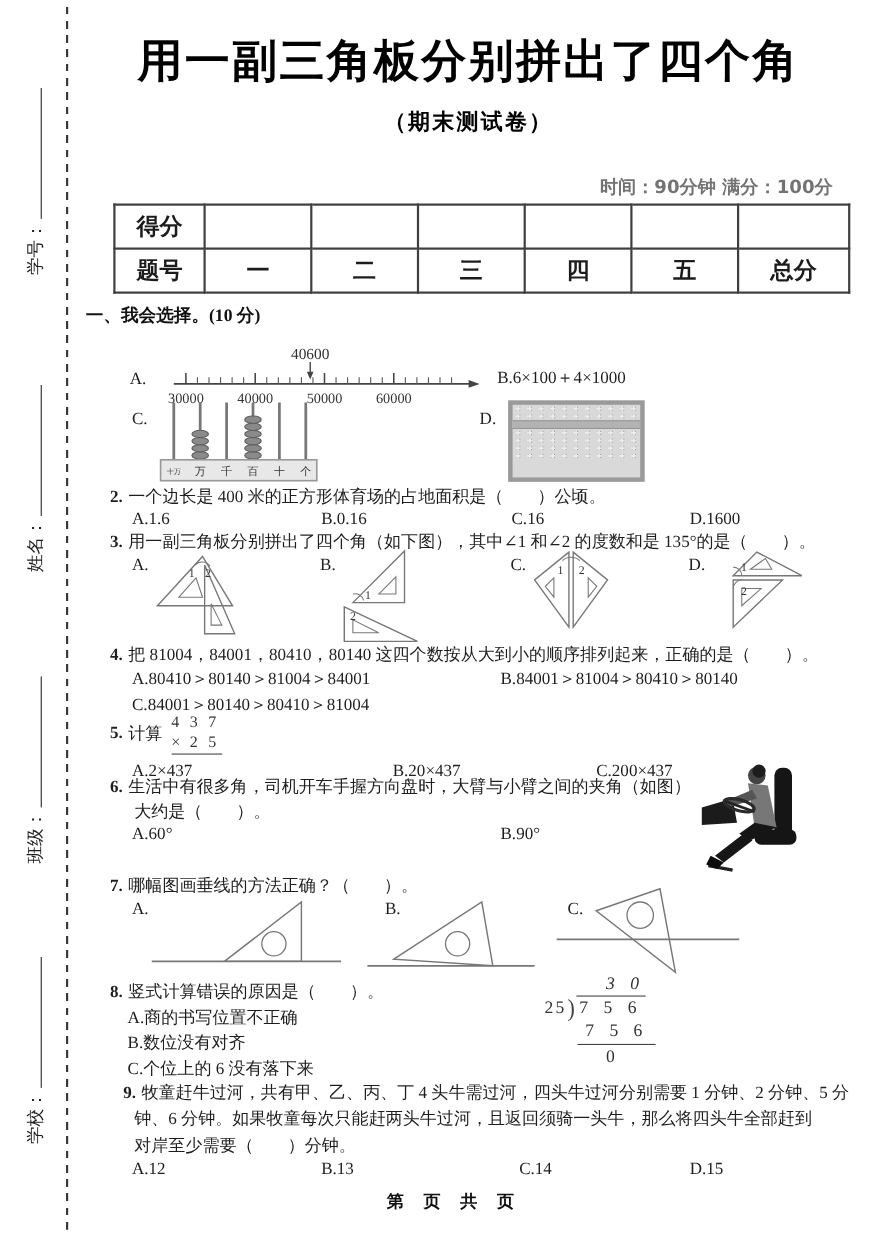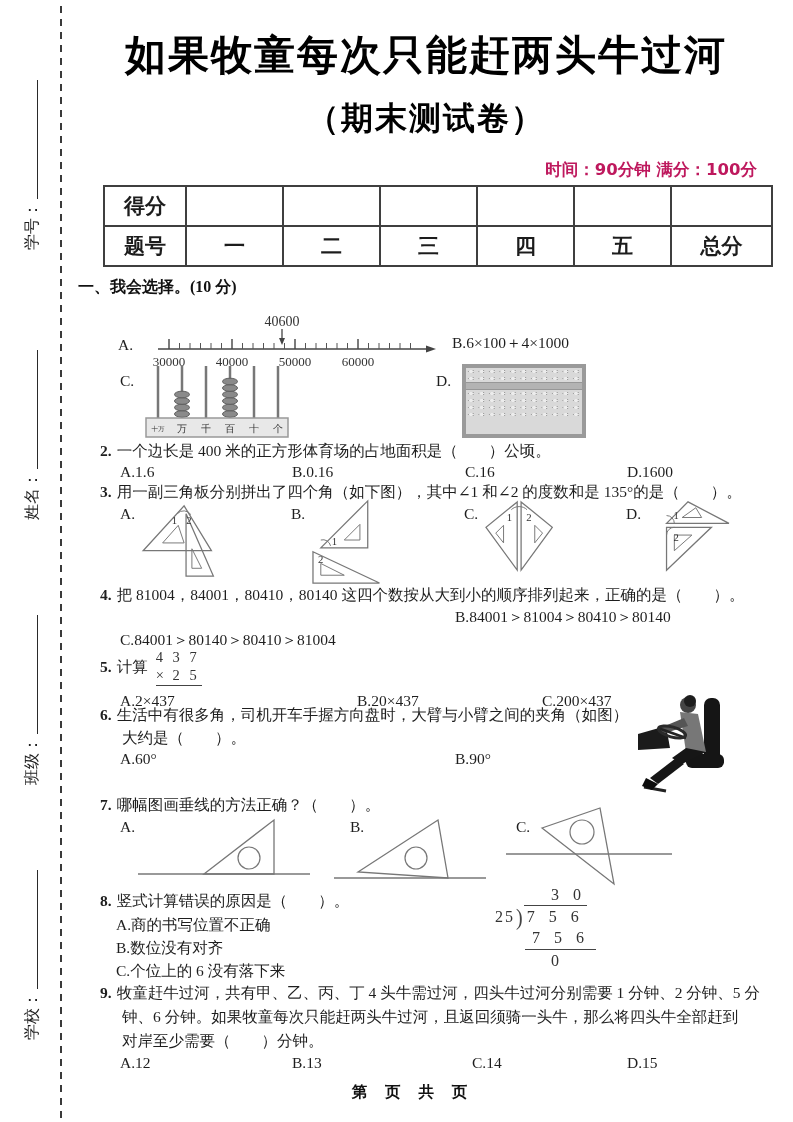--- a/index.html
+++ b/index.html
@@ -10,23 +10,23 @@
   
   .dashed-line{position:absolute;left:60px;top:6px;width:2px;height:1112px;
     background:repeating-linear-gradient(to bottom,#3a3a3a 0 7px,transparent 7px 13px);}
   .side-field{position:absolute;left:-53px;width:170px;height:22px;transform:rotate(-90deg);
     display:flex;align-items:center;font-size:16px;color:#1d1d1d;}
   .side-blank{flex:1;height:11px;border-bottom:1.6px solid #2a2a2a;margin-left:3px;}
 
   
   .title{position:absolute;top:28px;left:70px;width:712px;text-align:center;font-size:41px;
     font-weight:900;letter-spacing:2px;color:#000;}
-  .subtitle{position:absolute;top:97px;left:70px;width:712px;text-align:center;font-size:32px;
+  .subtitle{position:absolute;top:97px;left:70px;width:712px;text-align:center;font-size:20px;
     font-weight:900;letter-spacing:2px;color:#000;}
-  .meta{position:absolute;top:159px;right:36px;font-size:16.5px;font-weight:600;color:#be185d;}
+  .meta{position:absolute;top:159px;right:36px;font-size:16.5px;font-weight:600;color:#737373;}
 
   
   .score-table{position:absolute;left:103px;top:185px;border-collapse:collapse;table-layout:fixed;}
   .score-table td{border:2px solid #3f3f3f;height:38px;text-align:center;vertical-align:middle;
     font-size:21px;font-weight:bold;color:#1c1c1c;padding:0;}
 
   .sec-head{position:absolute;left:78px;top:277px;font-size:16px;font-weight:bold;color:#111;}
 
   .qline{position:absolute;font-size:15.5px;color:#1e1e1e;white-space:nowrap;}
   .qline b{margin-right:5px;}
@@ -54,21 +54,21 @@
   
   .q5row{position:absolute;left:100px;top:648px;display:flex;align-items:center;font-size:15.5px;color:#1e1e1e;white-space:nowrap;}
   .q5row b{margin-right:5px;}
   .mult{display:inline-flex;flex-direction:column;margin:0 8px;font-size:14.5px;line-height:1.25;color:#333;}
   .mult .m1{text-align:right;letter-spacing:3px;padding-right:2px;}
   .mult .m2{display:flex;justify-content:space-between;border-bottom:1.5px solid #444;
     letter-spacing:3px;padding:0 2px 1px 0;}
 
   
   .division{position:absolute;left:495px;top:884px;font-size:16px;line-height:1.32;color:#333;}
-  .dv-quot{padding-left:56px;letter-spacing:5px;}
+  .dv-quot{padding-left:56px;letter-spacing:5px;font-style:italic;}
   .dv-main{display:flex;align-items:flex-end;}
   .dv-divisor{letter-spacing:2px;}
   .dv-bracket{font-size:20px;line-height:1;transform:scaleY(1.12);display:inline-block;margin:0 1px;color:#444;}
   .dv-dividend{border-top:1.5px solid #444;padding:0 3px;letter-spacing:5px;}
   .dv-prod{margin-left:30px;}
   .dv-prod span{display:inline-block;border-bottom:1.5px solid #444;padding:0 7px 1px 7px;letter-spacing:5px;}
   .dv-rem{padding-left:56px;}
 
   .footer{position:absolute;left:85px;top:1082px;width:656px;text-align:center;font-size:15.5px;
     font-weight:bold;letter-spacing:7px;color:#111;}
@@ -89,21 +89,21 @@
   </div>
   <div class="side-field" style="top:689px">
     <span>班级：</span>
     <span class="side-blank"></span>
   </div>
   <div class="side-field" style="top:944px">
     <span>学校：</span>
     <span class="side-blank"></span>
   </div>
 
-  <div class="title sans">如果牧童每次只能赶两头牛过河</div>
+  <div class="title sans">用一副三角板分别拼出了四个角</div>
   <div class="subtitle sans">（期末测试卷）</div>
   <div class="meta sans">时间：90分钟 满分：100分</div>
 
   <table class="score-table">
     <tbody>
         <tr>
       <td>得分</td>
       <td></td>
       <td></td>
       <td></td>
@@ -227,20 +227,21 @@
     <polygon points="36,38 54,38 36,54" fill="none" stroke="#777" stroke-width="1"></polygon>
     <path d="M28,18 a8,8 0 0 1 8,8 M28,38 a8,8 0 0 1 8,-8" fill="none" stroke="#777" stroke-width="1"></path>
     <text class="ang" x="38" y="22" text-anchor="middle">1</text>
     <text class="ang" x="38" y="44" text-anchor="middle">2</text>
   </svg>
 
   <div class="qline" style="left:100px;top:585px">
     <b>4.</b><span>把 81004，84001，80410，80140 这四个数按从大到小的顺序排列起来，正确的是（　　）。</span>
   </div>
   <div class="opt-row" style="top:607px">
+    <span class="opt" style="left:16px">A.80410＞80140＞81004＞84001</span>
     <span class="opt" style="left:351px">B.84001＞81004＞80410＞80140</span>
   </div>
   <div class="opt-row" style="top:630px">
     <span class="opt" style="left:16px">C.84001＞80140＞80410＞81004</span>
   </div>
 
   <div class="q5row">
     <b>5.</b>
       <span>计算</span>
     <span class="mult">
@@ -321,21 +322,21 @@
     <div class="dv-quot">3 0</div>
     <div class="dv-main">
       <span class="dv-divisor">25</span>
       <span class="dv-bracket">)</span>
       <span class="dv-dividend">7 5 6</span>
     </div>
     <div class="dv-prod"><span>7 5 6</span></div>
     <div class="dv-rem">0</div>
   </div>
 
-  <div class="qline" style="left:100px;top:983px">
+  <div class="qline" style="left:112px;top:983px">
     <b>9.</b><span>牧童赶牛过河，共有甲、乙、丙、丁 4 头牛需过河，四头牛过河分别需要 1 分钟、2 分钟、5 分</span>
   </div>
   <div class="qline" style="left:122px;top:1007px">
     <span>钟、6 分钟。如果牧童每次只能赶两头牛过河，且返回须骑一头牛，那么将四头牛全部赶到</span>
   </div>
   <div class="qline" style="left:122px;top:1031px">
     <span>对岸至少需要（　　）分钟。</span>
   </div>
   <div class="opt-row" style="top:1054px">
     <span class="opt" style="left:16px">A.12</span>

